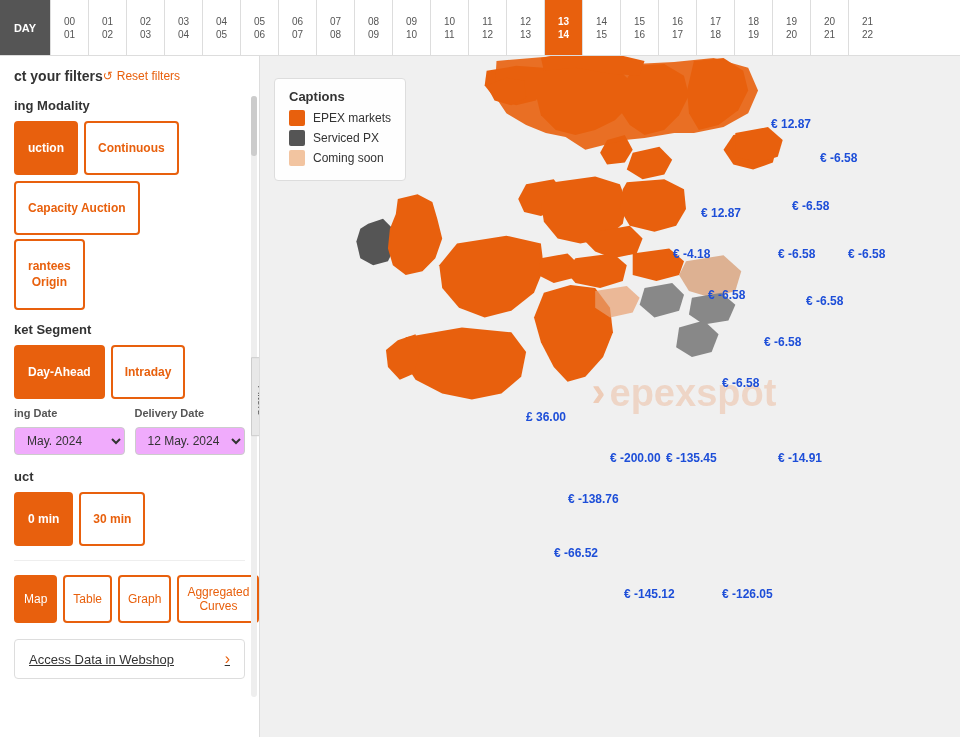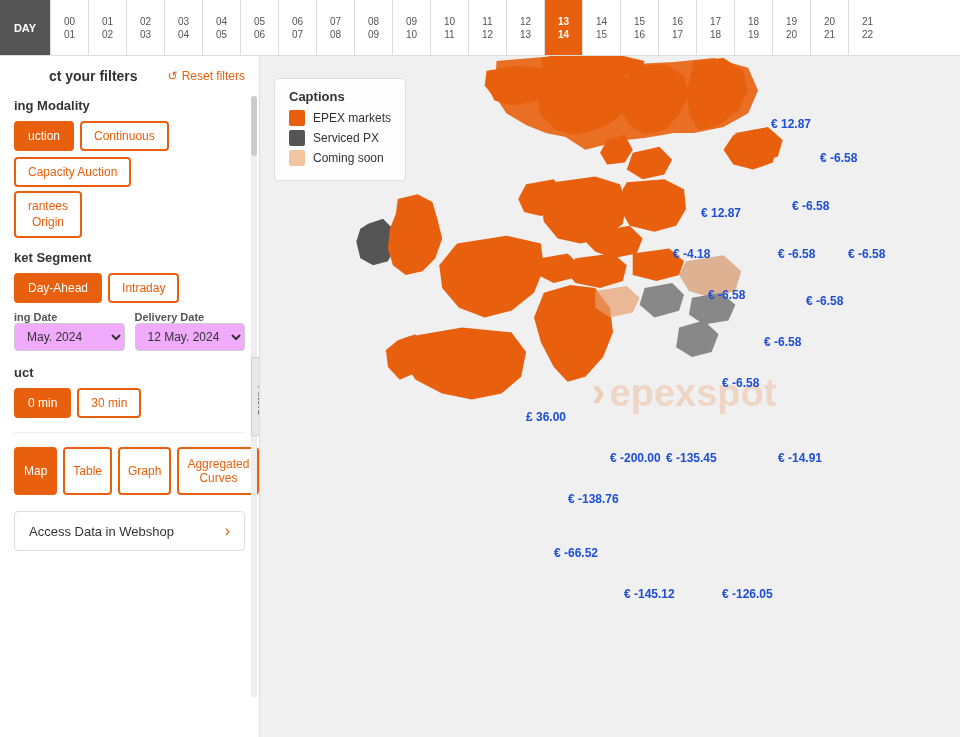--- a/index.html
+++ b/index.html
@@ -62,23 +62,22 @@
       background: #fff;
       border-right: 1px solid #ddd;
       padding: 12px 14px;
       overflow-y: auto;
       flex-shrink: 0;
       position: relative;
     }
     .sidebar-header {
       display: flex;
       align-items: center;
-      justify-content: flex-end;
+      justify-content: flex-start;
       margin-bottom: 14px;
-      gap: 30px;
     }
     .sidebar-title {
       font-size: 14px;
       font-weight: bold;
       color: #333;
     }
     .reset-filters {
       font-size: 12px;
       color: #e8600d;
       cursor: pointer;
@@ -98,26 +97,26 @@
     }
 
     .btn-group {
       display: flex;
       flex-wrap: wrap;
       gap: 6px;
       margin-bottom: 4px;
     }
 
     .btn {
-      padding: 6px 12px;
+      padding: 18px 12px;
       font-size: 12px;
       border-radius: 4px;
       cursor: pointer;
       border: 2px solid transparent;
-      font-weight: 400;
+      font-weight: 700;
     }
     .btn-active {
       background: #e8600d;
       color: #fff;
       border-color: #e8600d;
     }
     .btn-outline {
       background: #fff;
       color: #e8600d;
       border-color: #e8600d;
@@ -126,21 +125,21 @@
     .date-row {
       display: flex;
       gap: 10px;
       margin-top: 8px;
     }
     .date-col { flex: 1; }
     .date-col-label {
       font-size: 11px;
       font-weight: bold;
       color: #555;
-      margin-bottom: 0;
+      margin-bottom: 8px;
     }
     .date-select {
       width: 100%;
       padding: 5px 8px;
       border: 1px solid #ccc;
       border-radius: 4px;
       font-size: 12px;
       background: #f0abfc;
       color: #333;
       cursor: pointer;
@@ -178,20 +177,21 @@
       justify-content: space-between;
       width: 100%;
       margin-top: 16px;
       padding: 10px 14px;
       background: #fff;
       border: 1px solid #ddd;
       border-radius: 4px;
       font-size: 13px;
       color: #333;
       cursor: pointer;
+      text-decoration: underline;
     }
     .access-btn .arrow { color: #e8600d; font-size: 16px; }
 
     .scrollbar-track {
       position: absolute;
       right: 2px;
       top: 40px;
       bottom: 40px;
       width: 6px;
       background: #eee;

